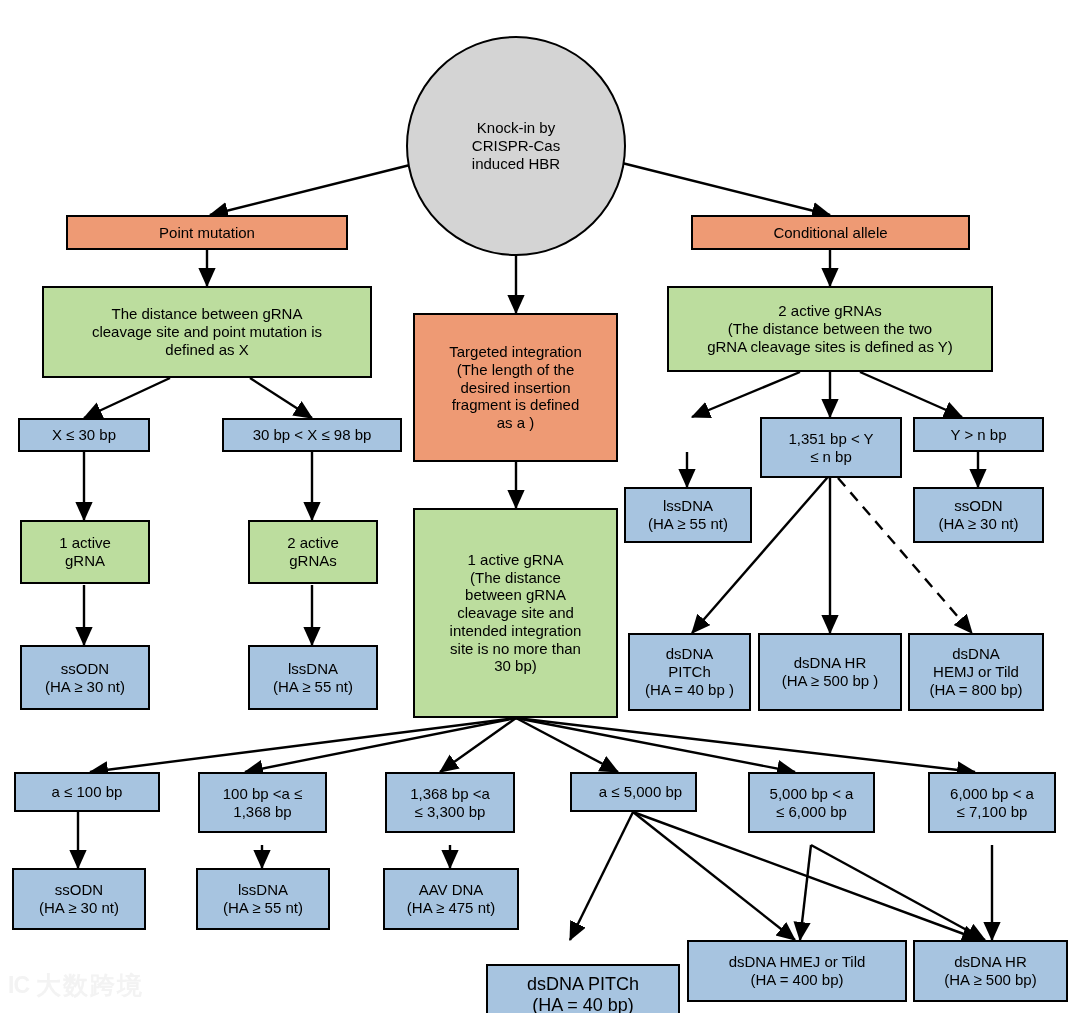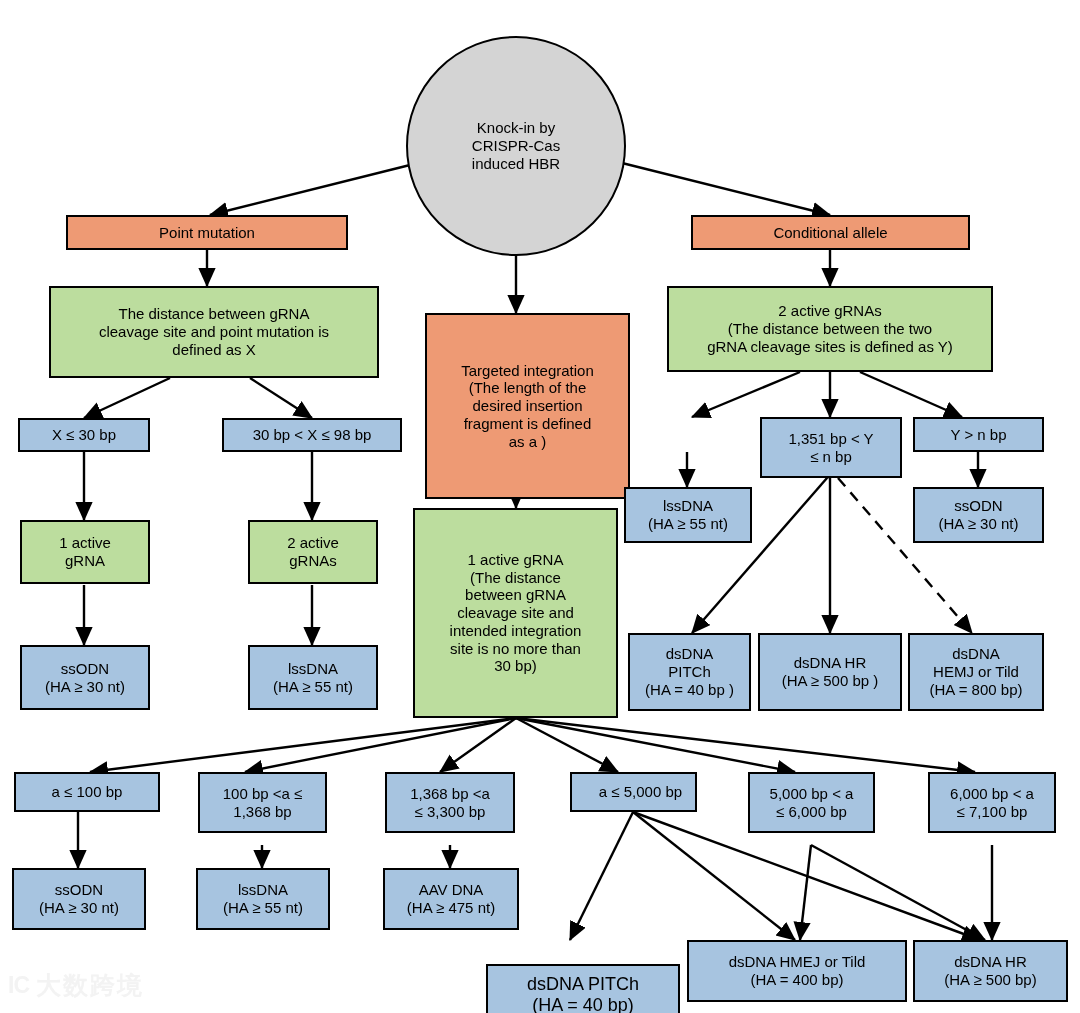--- a/index.html
+++ b/index.html
@@ -84,29 +84,29 @@
 CRISPR-Cas
 induced HBR</span>
   </div>
 
   <div class="node n-orange" style="left:66px;top:215px;width:282px;height:35px;font-size:15px;">
     <span style="white-space:pre-line;">Point mutation</span>
   </div>
   <div class="node n-orange" style="left:691px;top:215px;width:279px;height:35px;font-size:15px;">
     <span style="white-space:pre-line;">Conditional allele</span>
   </div>
-  <div class="node n-orange" style="left:413px;top:313px;width:205px;height:186px;font-size:15px;margin-left:12px;">
+  <div class="node n-orange" style="left:413px;top:313px;width:205px;height:149px;font-size:15px;">
     <span style="white-space:pre-line;">Targeted integration
 (The length of the
 desired insertion
 fragment is defined
 as a )</span>
   </div>
 
-  <div class="node n-green" style="left:42px;top:286px;width:330px;height:92px;font-size:15px;margin-left:7px;">
+  <div class="node n-green" style="left:42px;top:286px;width:330px;height:92px;font-size:15px;">
     <span style="white-space:pre-line;">The distance between gRNA
 cleavage site and point mutation is
 defined as X</span>
   </div>
   <div class="node n-green" style="left:667px;top:286px;width:326px;height:86px;font-size:15px;">
     <span style="white-space:pre-line;">2 active gRNAs
 (The distance between  the  two
 gRNA cleavage sites is defined as Y)</span>
   </div>
   <div class="node n-green" style="left:413px;top:508px;width:205px;height:210px;font-size:15px;">

